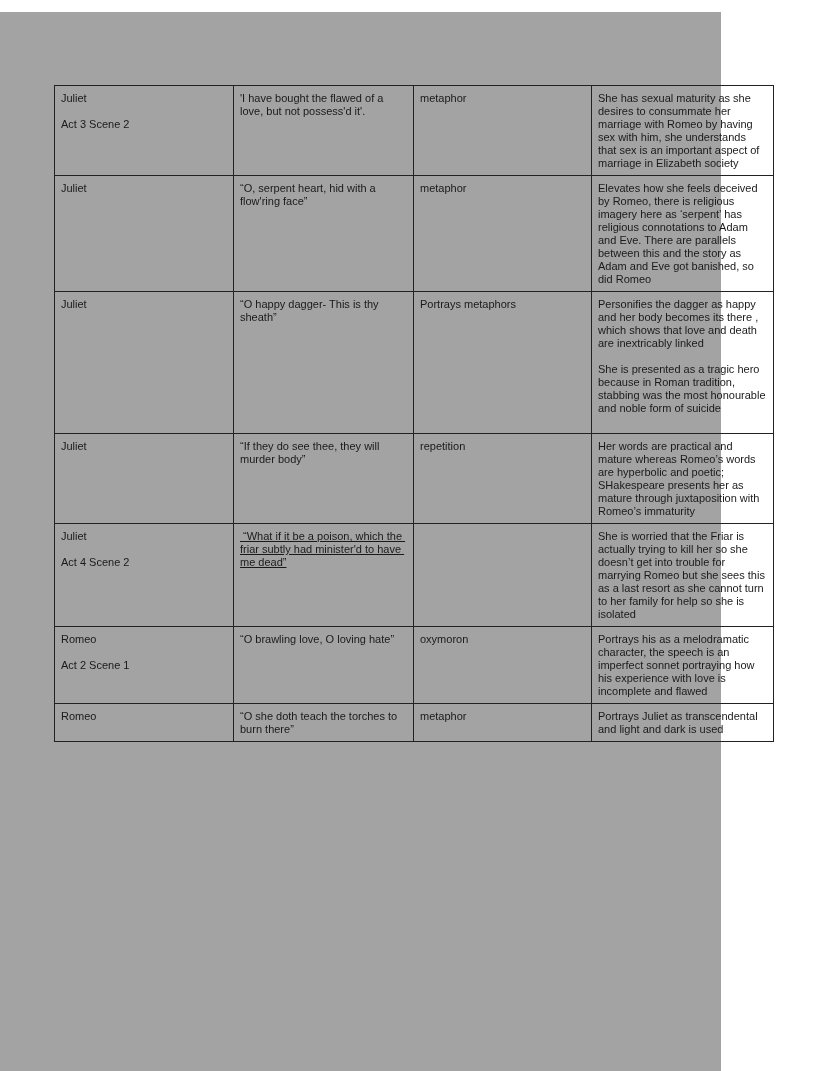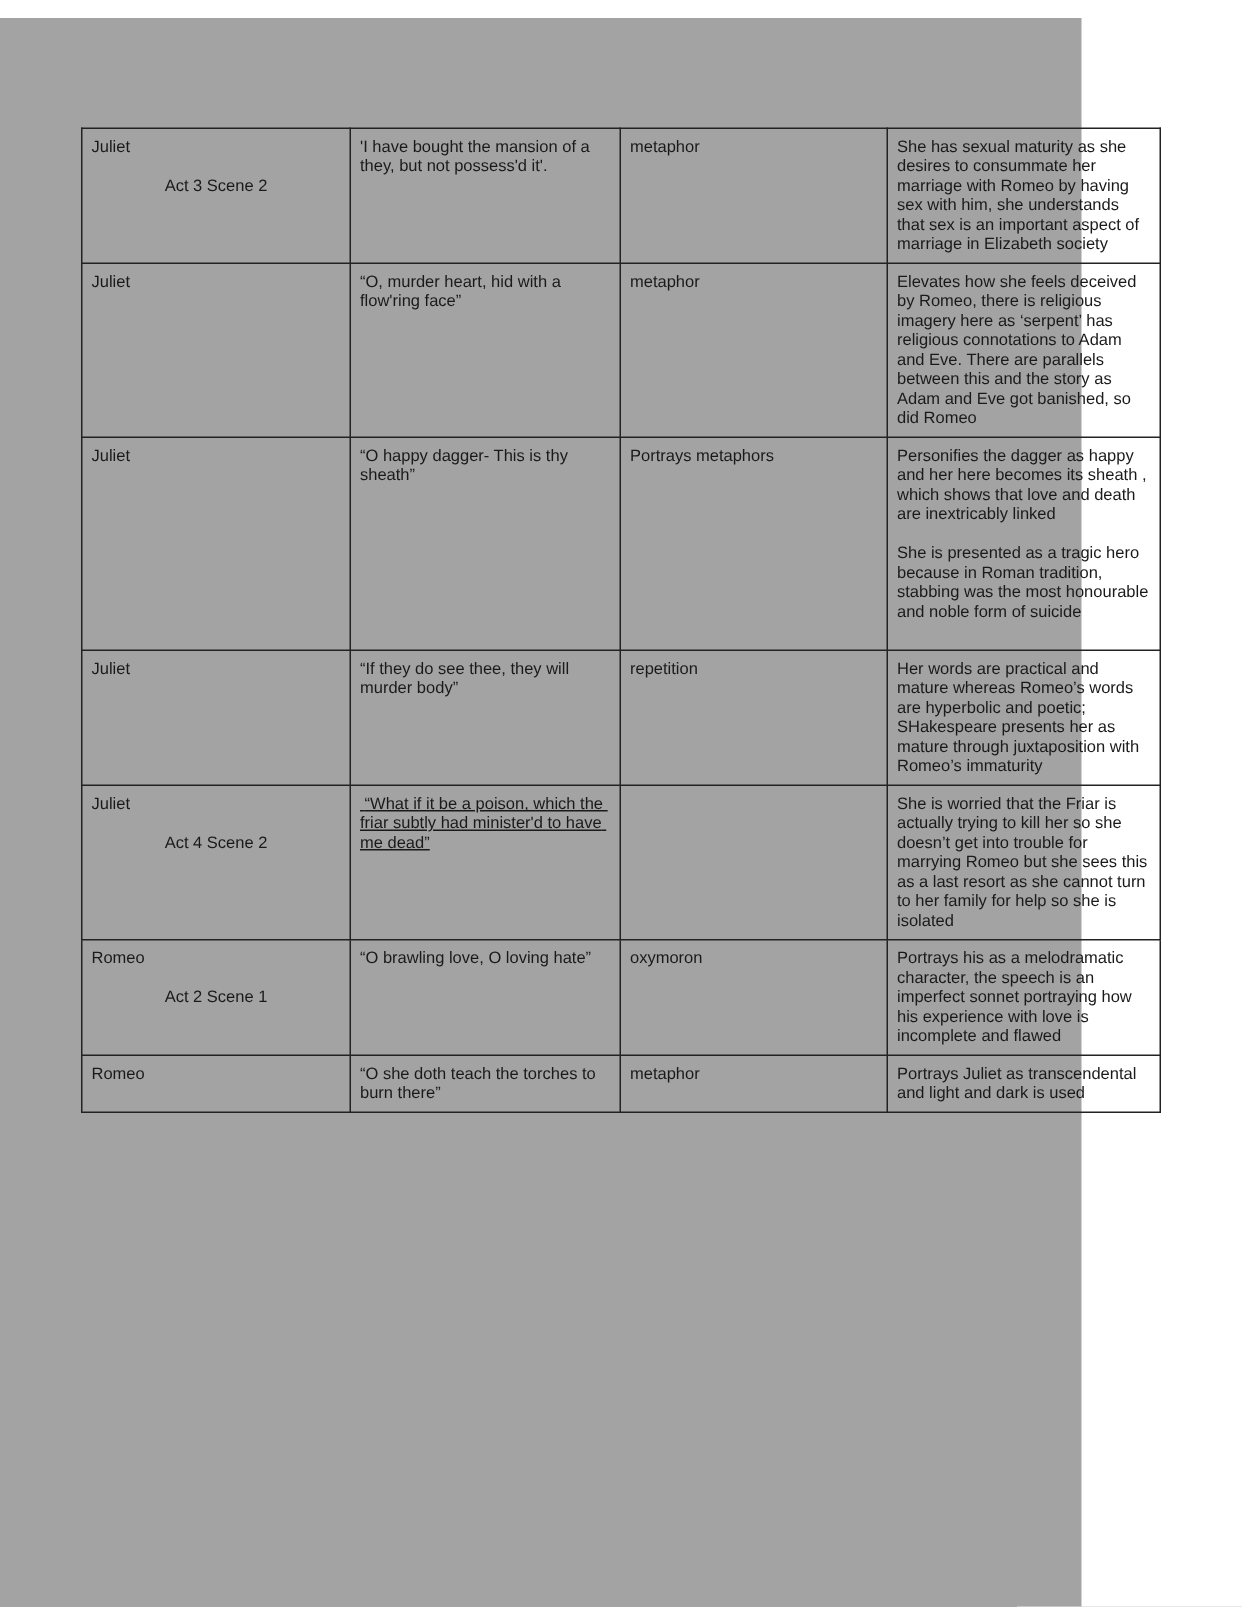--- a/index.html
+++ b/index.html
@@ -38,21 +38,20 @@
       line-height: 13px;
       word-wrap: break-word;
     }
     col.c1 { width: 179px; }
     col.c2 { width: 180px; }
     col.c3 { width: 178px; }
     col.c4 { width: 182px; }
     .scene {
       display: block;
       margin-top: 13px;
-      text-align: center;
     }
     .para {
       display: block;
     }
     .para + .para {
       margin-top: 13px;
     }
     tr.r1 td { height: 80px; }
     tr.r2 td { height: 106px; }
     tr.r3 td { height: 132px; }
@@ -71,44 +70,44 @@
         <col class="c2">
         <col class="c3">
         <col class="c4">
     </colgroup>
     <tbody>
       <tr class="r1">
         <td>
           <span>Juliet</span>
           <span class="scene">Act 3 Scene 2</span>
         </td>
-        <td>'I have bought the mansion of a they, but not possess'd it'.</td>
+        <td>'I have bought the flawed of a love, but not possess'd it'.</td>
         <td>metaphor</td>
         <td>
           <span class="para">She has sexual maturity as she desires to consummate her marriage with Romeo by having sex with him, she understands that sex is an important aspect of marriage in Elizabeth society</span>
         </td>
       </tr>
       <tr class="r2">
         <td>
           <span>Juliet</span>
         </td>
-        <td>“O, murder heart, hid with a flow'ring face”</td>
+        <td>“O, serpent heart, hid with a flow'ring face”</td>
         <td>metaphor</td>
         <td>
           <span class="para">Elevates how she feels deceived by Romeo, there is religious imagery here as ‘serpent’ has religious connotations to Adam and Eve. There are parallels between this and the story as Adam and Eve got banished, so did Romeo</span>
         </td>
       </tr>
       <tr class="r3">
         <td>
           <span>Juliet</span>
         </td>
         <td>“O happy dagger- This is thy sheath”</td>
         <td>Portrays metaphors</td>
         <td>
-          <span class="para">Personifies the dagger as happy and her here becomes its sheath , which shows that love and death are inextricably linked</span>
+          <span class="para">Personifies the dagger as happy and her body becomes its there , which shows that love and death are inextricably linked</span>
           <span class="para">She is presented as a tragic hero because in Roman tradition, stabbing was the most honourable and noble form of suicide</span>
         </td>
       </tr>
       <tr class="r4">
         <td>
           <span>Juliet</span>
         </td>
         <td>“If they do see thee, they will murder body”</td>
         <td>repetition</td>
         <td>

